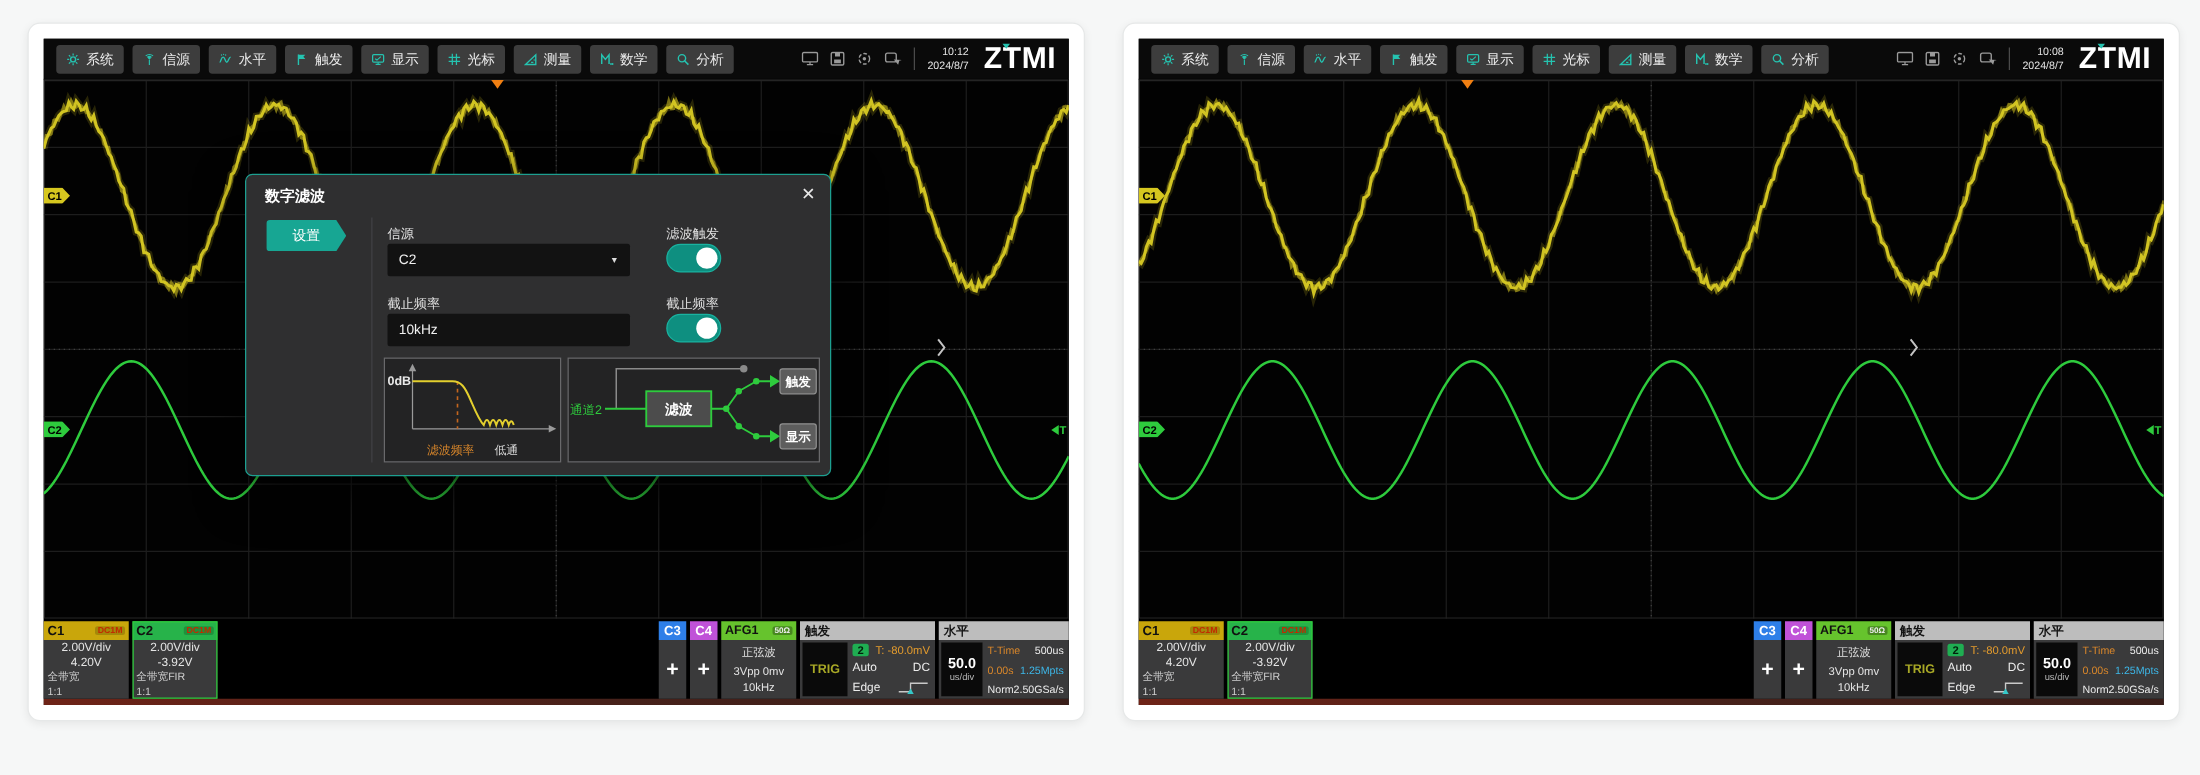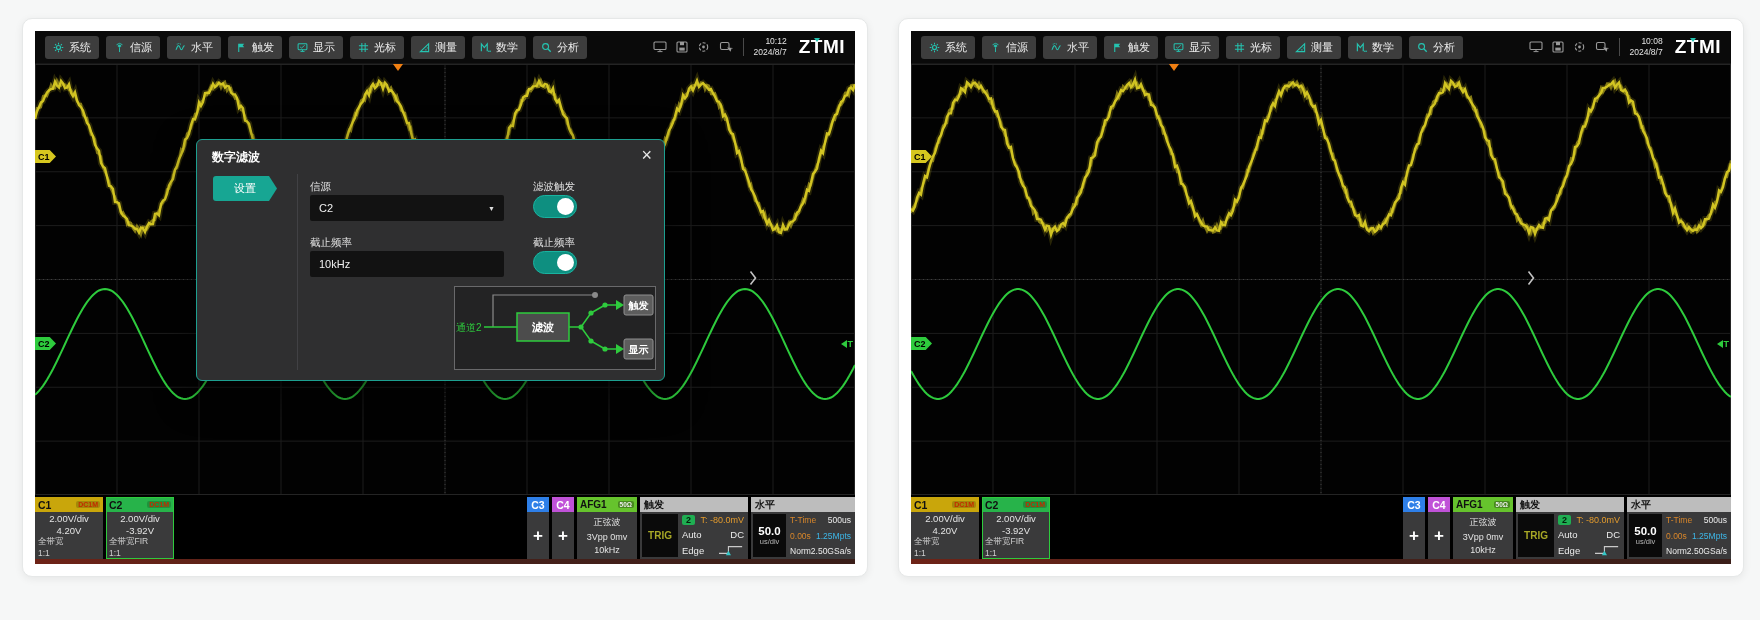--- a/index.html
+++ b/index.html
@@ -9,21 +9,21 @@
   .scope{position:relative;width:820px;background:#000;}
 
   
   .menubar{display:flex;align-items:center;height:32px;padding:0 10px;gap:7px;background:#0a0a0a;}
   .mbtn{display:flex;align-items:center;gap:5px;height:23px;padding:0 8px;background:#3d3d3d;border:none;border-radius:3px;color:#ececec;font-size:11px;font-family:inherit;white-space:nowrap;cursor:pointer;}
   .mi{width:11px;height:11px;flex:0 0 auto;}
   .mright{margin-left:auto;display:flex;align-items:center;gap:8px;}
   .sicon{width:14px;height:12px;}
   .vline{width:1px;height:18px;background:#4a4a4a;margin:0 2px;}
   .clock{font-size:8.5px;line-height:1.3;color:#e4e4e4;text-align:right;}
-  .logo{position:relative;color:#fff;font-weight:bold;font-size:19px;letter-spacing:.5px;padding-left:4px;}
+  .logo{position:relative;color:#fff;font-weight:bold;font-size:24px;letter-spacing:.5px;padding-left:4px;}
   .logo .tri{position:absolute;left:19px;top:2px;width:0;height:0;border-left:3.5px solid transparent;border-right:3.5px solid transparent;border-top:4.5px solid #25c3b0;}
 
   
   .screen{position:relative;width:820px;height:431px;background:#020202;border-top:1px solid #161616;}
   .scr{position:absolute;left:0;top:0;}
   .chtag{position:absolute;left:0;width:21px;height:13px;font-size:9px;font-weight:bold;color:#000;display:flex;align-items:center;justify-content:flex-start;padding-left:3px;box-sizing:border-box;clip-path:polygon(0 0,70% 0,100% 50%,70% 100%,0 100%);z-index:2;}
   .c1tag{background:#d6c71f;}
   .c2tag{background:#2ecb3d;}
   .trigtop{position:absolute;top:0;width:0;height:0;border-left:5px solid transparent;border-right:5px solid transparent;border-top:7px solid #f07f12;z-index:2;}
   .trigright{position:absolute;right:2px;display:flex;align-items:center;gap:1px;color:#2ecb3d;font-size:9px;font-weight:bold;z-index:2;}
@@ -242,20 +242,34 @@
           <div class="f-label" style="left:336px;top:40px">滤波触发</div>
           <div class="toggle on" style="left:336px;top:55px">
               <i></i>
             </div>
 
           <div class="f-label" style="left:336px;top:96px">截止频率</div>
           <div class="toggle on" style="left:336px;top:111px">
               <i></i>
             </div>
 
+          <div class="dbox" style="left:110px;top:146px;width:142px">
+            <svg width="140" height="66" viewBox="0 0 140 66">
+              <path d="M22 56V8M22 56h112" stroke="#9a9a9a" stroke-width="1" fill="none"></path>
+              <polygon points="19,10 25,10 22,4" fill="#9a9a9a"></polygon>
+              <polygon points="131,53 131,59 137,56" fill="#9a9a9a"></polygon>
+              <path d="M58 18V56" stroke="#c4661e" stroke-width="1.3" stroke-dasharray="3 3"></path>
+              <path d="M22 18h32c7 0 10 5 14 14 4 9 7 17 11 21q2.5 -8 5 0q2.5 -8 5 0q2.5 -8 5 0q2.5 -8 5 0q2 -6 4 0" fill="none" stroke="#e3cf2e" stroke-width="1.6"></path>
+              <text x="2" y="21" fill="#e8e8e8" font-size="10" font-weight="bold">0dB</text>
+            </svg>
+            <div class="dbox-lbls">
+              <span class="org">滤波频率</span>
+              <span>低通</span>
+            </div>
+          </div>
 
           <div class="dbox" style="left:257px;top:146px;width:202px">
             <svg width="200" height="82" viewBox="0 0 200 82">
               <polyline points="38,40 38,8 140,8" fill="none" stroke="#8a8a8a" stroke-width="1.2"></polyline>
               <circle cx="140" cy="8" r="3" fill="#8a8a8a"></circle>
               <text x="1" y="44" fill="#2ecb3d" font-size="10">通道2</text>
               <path d="M29 40h33" stroke="#2ecb3d" stroke-width="1.5"></path>
               <rect x="62" y="26" width="52" height="28" fill="#4c4c4c" stroke="#2ecb3d" stroke-width="1.5"></rect>
               <text x="88" y="44" fill="#fff" font-size="11" font-weight="bold" text-anchor="middle">滤波</text>
               <path d="M114 40h12M126 40 136 26M136 26l14 -8M126 40 136 54M136 54l14 8M150 18h12M150 62h12" stroke="#2ecb3d" stroke-width="1.5" fill="none"></path>

